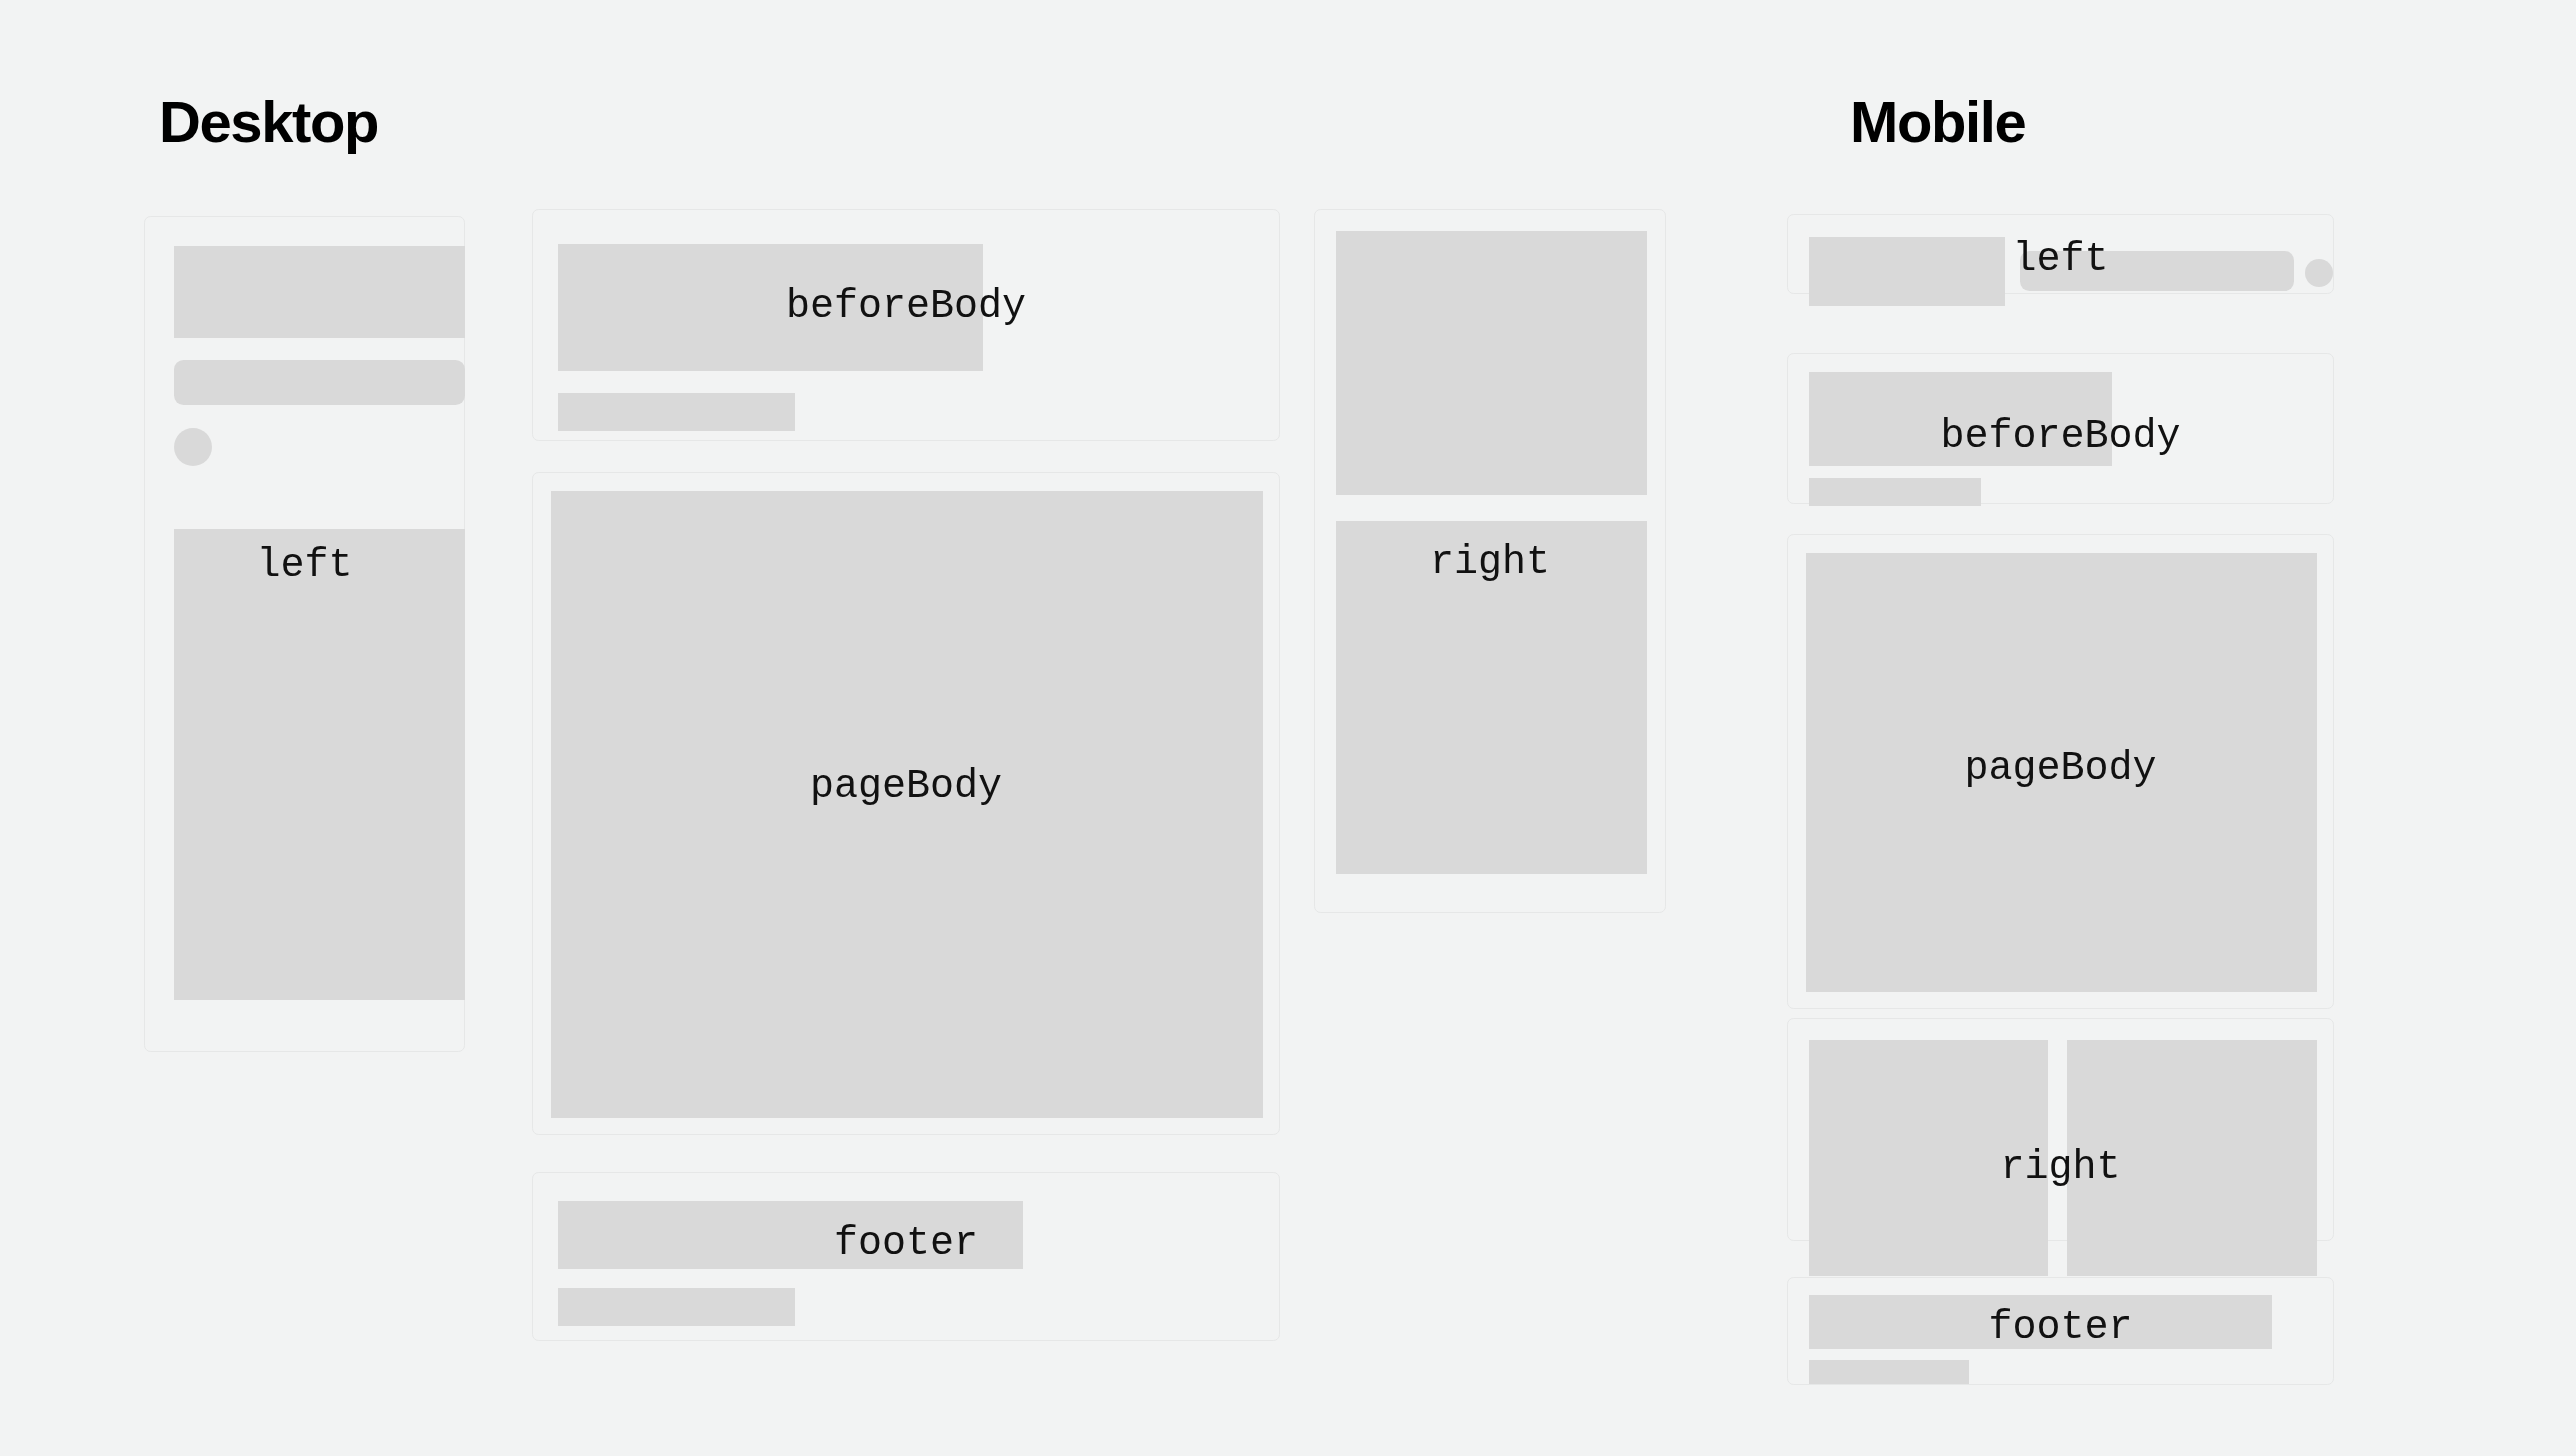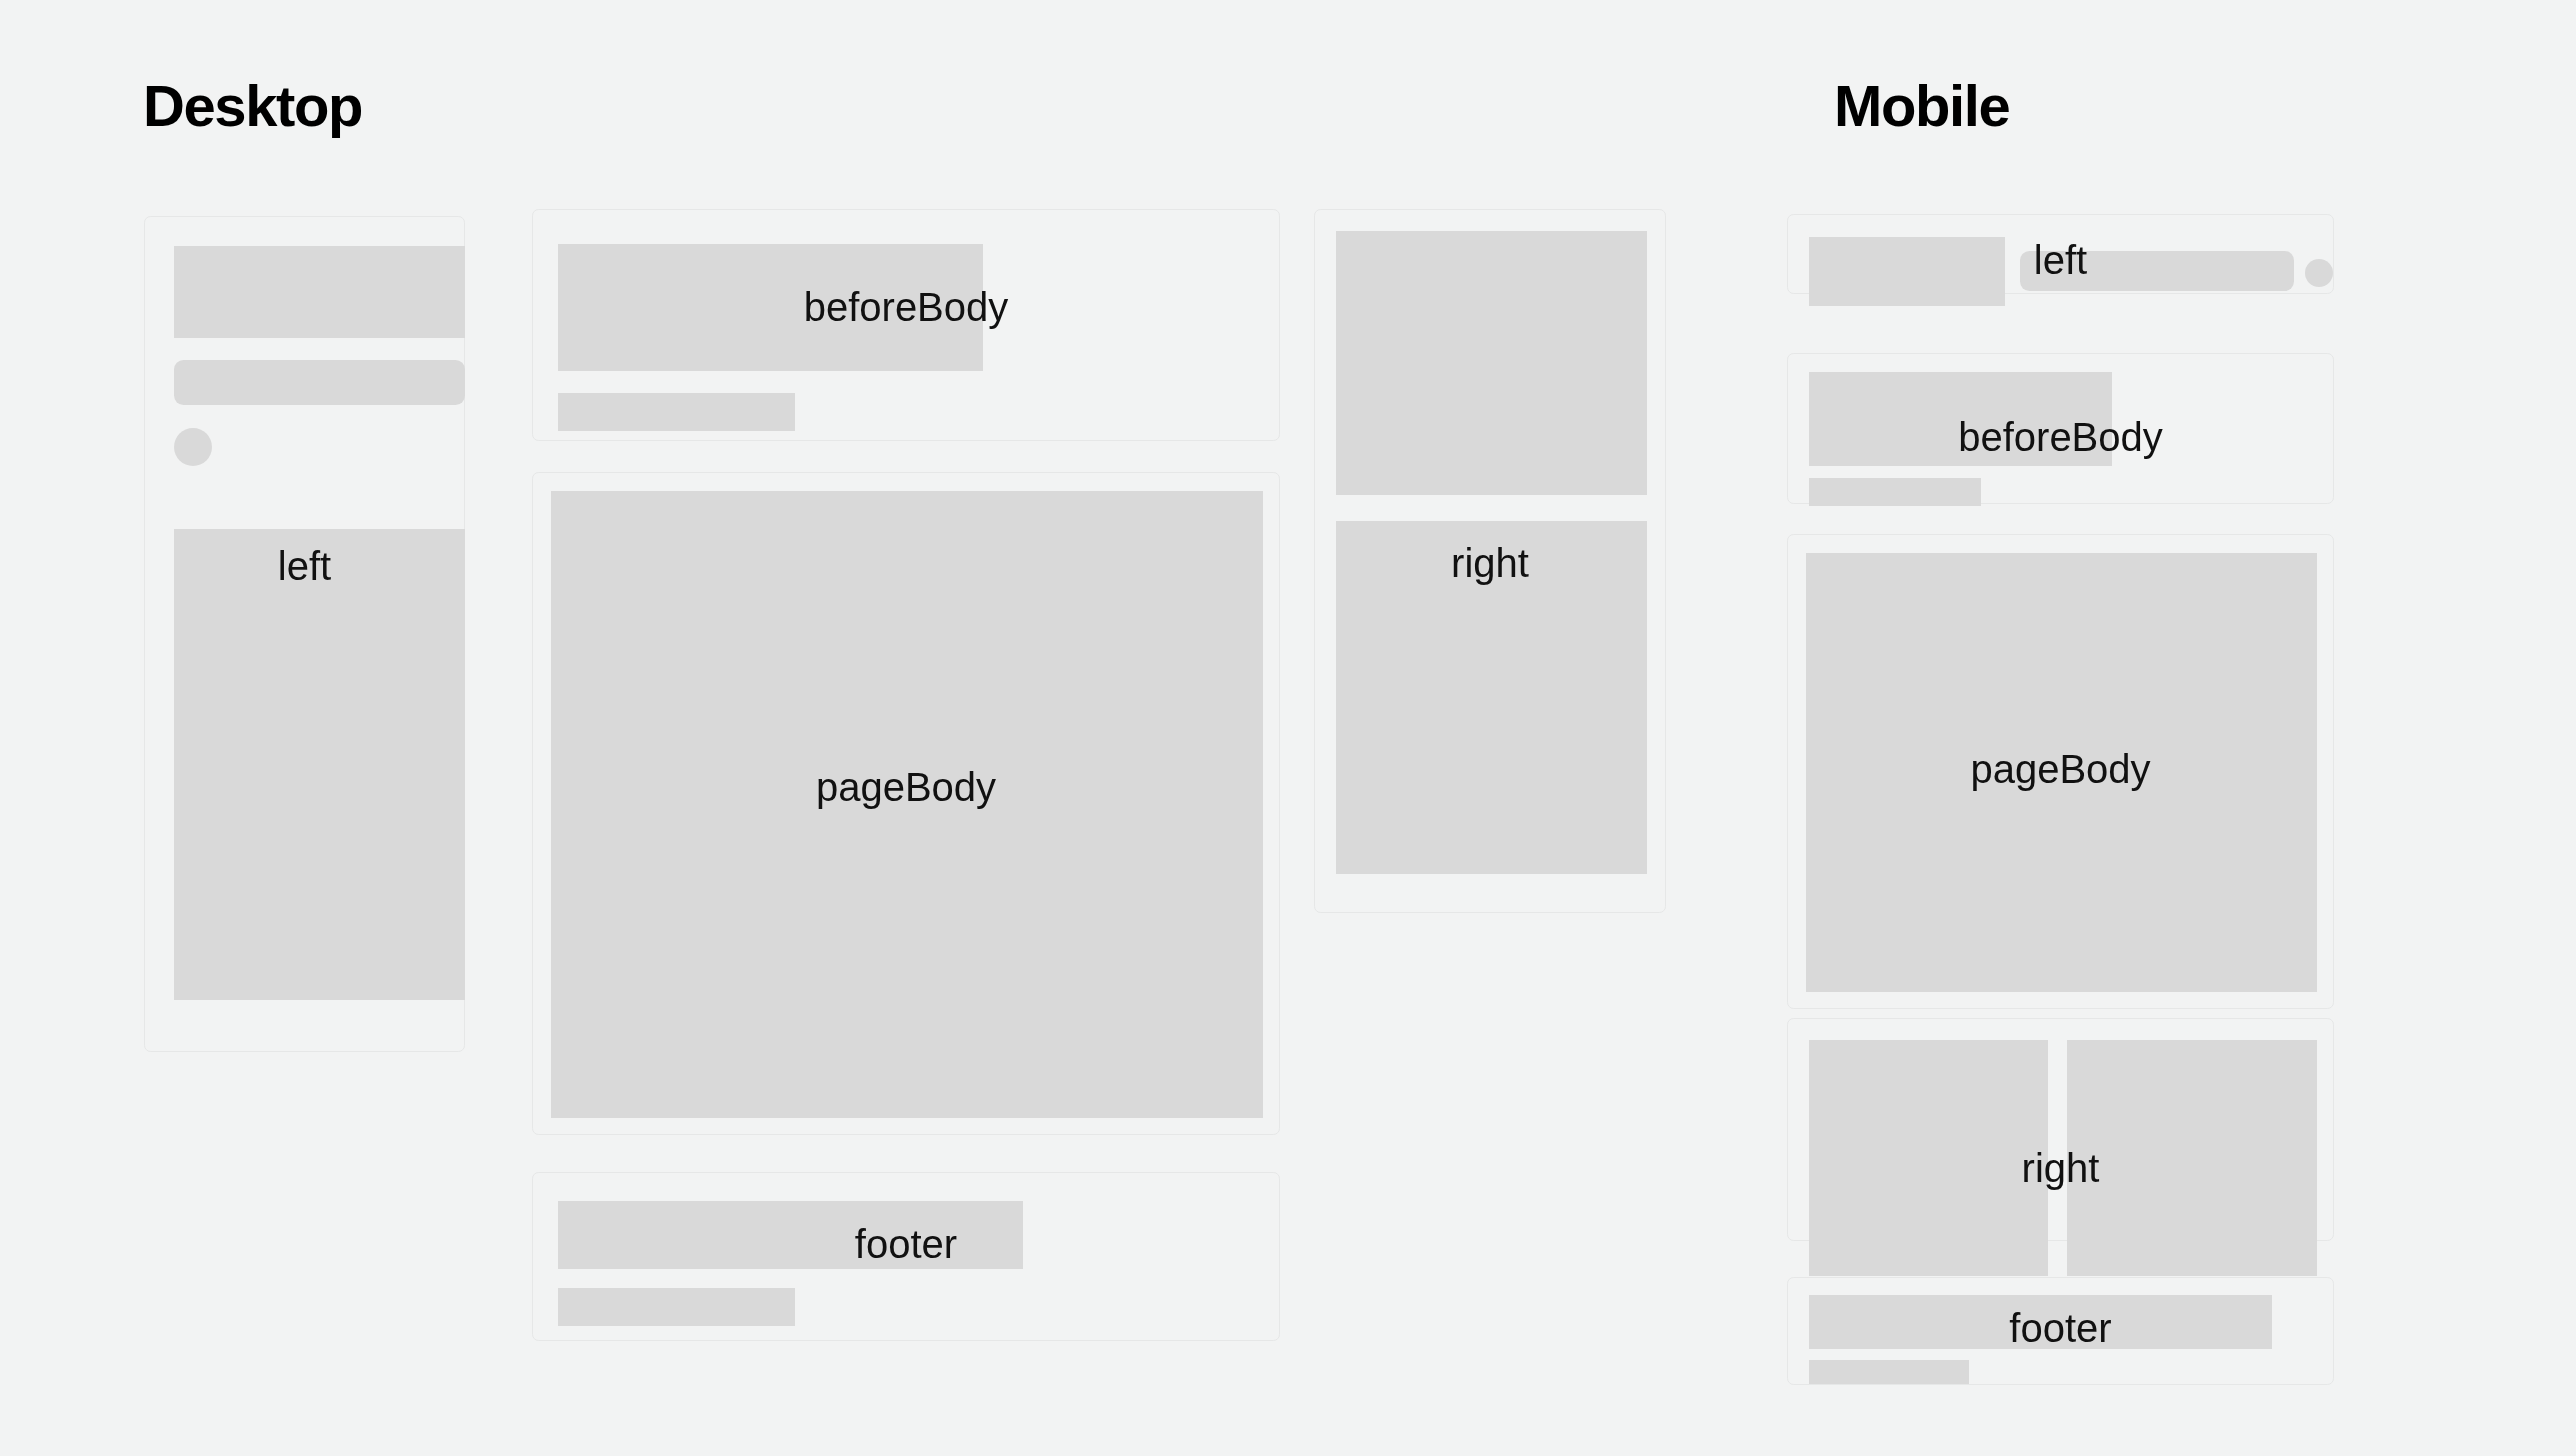--- a/index.html
+++ b/index.html
@@ -18,21 +18,21 @@
 
   
   .section-title {
     position: absolute;
     font-family: "Liberation Sans", sans-serif;
     font-weight: bold;
     font-size: 58px;
     line-height: 1;
     letter-spacing: -1.4px;
     color: #000000;
-    margin: 0;
+    margin: 16px;
     white-space: nowrap;
   }
   #desktop-title { left: 143px; top: 77px; }
   #mobile-title  { left: 1834px; top: 77px; }
 
   
   .panel {
     position: absolute;
     box-sizing: border-box;
     background: #f2f3f3;
@@ -46,21 +46,21 @@
     background: #d9d9d9;
   }
   .blk.round { border-radius: 9.4px; }
   .blk.circle { border-radius: 50%; }
 
   
   .slot-label {
     position: absolute;
     left: 0;
     right: 0;
-    font-family: Liberation Sans, sans-serif;
+    font-family: Liberation Mono, monospace;
     font-size: 40px;
     line-height: 1;
     color: #111111;
     text-align: center;
     white-space: nowrap;
     pointer-events: none;
   }
 
   
   #desktop-left-panel     { left: 144px;  top: 216px;  width: 321px;  height: 836px; }

